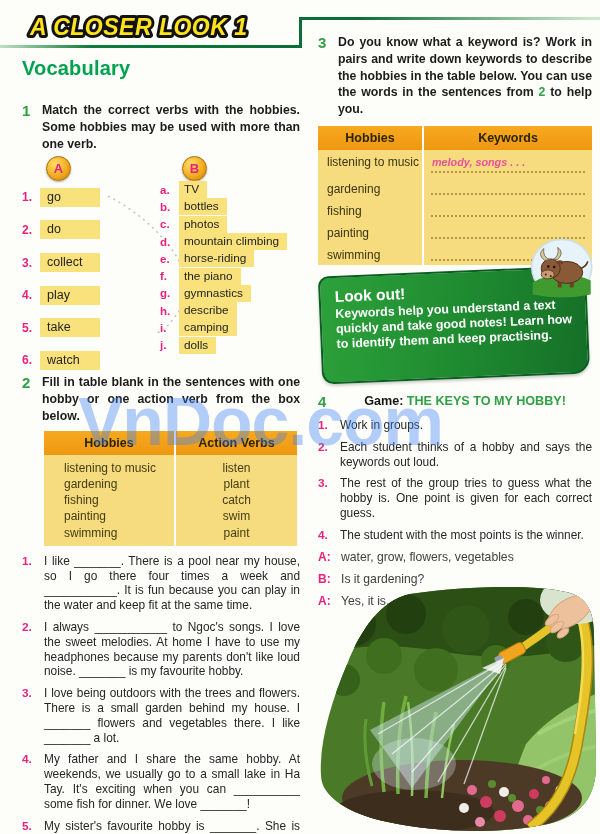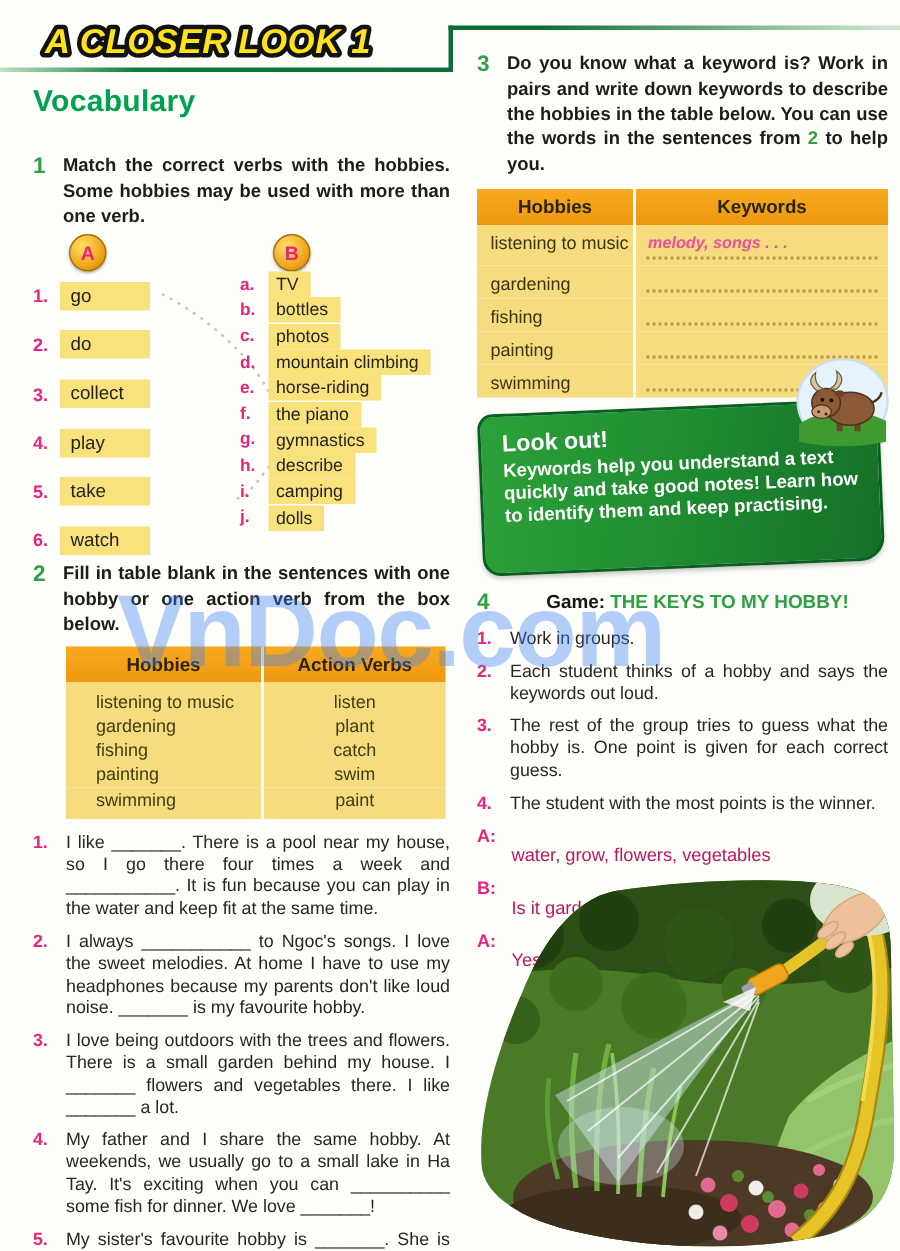--- a/index.html
+++ b/index.html
@@ -78,21 +78,21 @@
   .lo-body { font-size:12.4px; font-weight:700; line-height:15.2px; }
   .buffalo { position:absolute; right:-10px; top:-32px; width:64px; height:64px; transform:rotate(2.4deg); }
 
   
   .game-title-row { display:flex; gap:7px; margin:14px 0 8px; }
   .game-label { font-weight:800; font-size:12.6px; color:#161614; }
   .game-name { font-weight:800; font-size:12.6px; color:#2fa043; }
   .example { margin:2px 0 7px; font-size:12.3px; font-weight:800; font-style:italic; color:#e8227d; }
   .dlg { display:flex; gap:6px; margin-bottom:8px; }
   .dspk { flex:none; width:17px; color:#e8227d; font-weight:800; font-size:12px; }
-  .dtxt { font-size:12.2px; color:#be185d;margin-top:13px; }
+  .dtxt { font-size:12.2px; color:#404040; }
 
   
   .photo { position:absolute; left:314px; top:584px; width:286px; height:250px; }
   .watermark { position:absolute; left:78px; top:382px; z-index:40; pointer-events:none;
                font-size:68px; font-weight:800; letter-spacing:-1px; color:#3b82f6; opacity:0.38;text-align:right; }
 </style>
 </head>
 <body>
 
 <div class="page">

